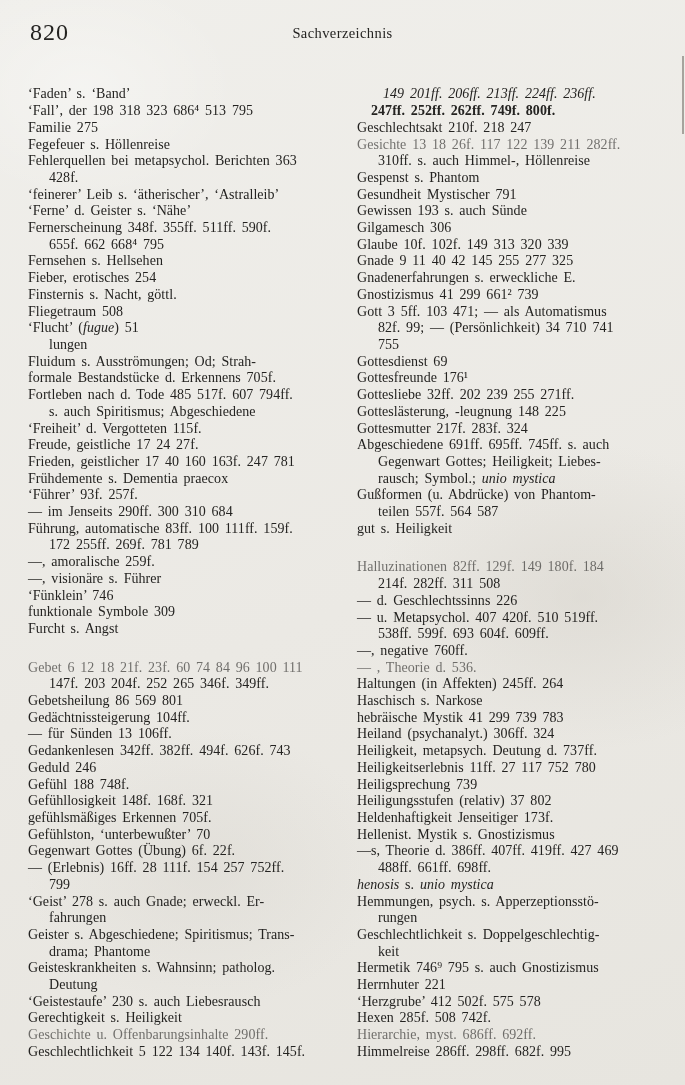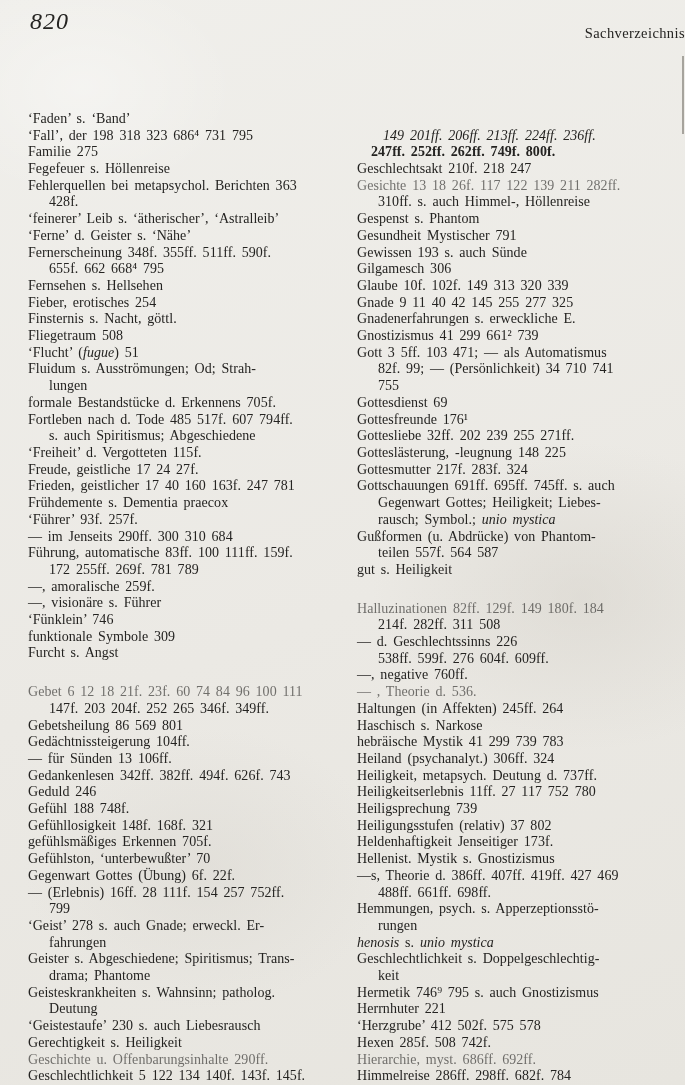--- a/index.html
+++ b/index.html
@@ -11,30 +11,30 @@
   .sheet{
     position:relative;width:685px;height:1085px;overflow:hidden;
     background:
       radial-gradient(220px 160px at 12% 8%, rgba(255,255,255,.35), rgba(255,255,255,0) 70%),
       radial-gradient(300px 220px at 85% 55%, rgba(210,206,198,.45), rgba(210,206,198,0) 70%),
       radial-gradient(260px 200px at 30% 80%, rgba(214,211,204,.4), rgba(214,211,204,0) 70%),
       linear-gradient(160deg,#f0efeb 0%,#ebe9e4 55%,#e7e5df 100%);
     color:#242321;
   }
   .pagenum{
-    position:absolute;left:30px;top:8px;
-    font-size:24px;letter-spacing:1px;font-style:italic;
+    position:absolute;left:30px;top:19px;
+    font-size:24px;letter-spacing:1px;
   }
   .running-title{
     position:absolute;top:25px;left:0;width:100%;
-    text-align:right;font-size:14.5px;letter-spacing:.4px;
+    text-align:center;font-size:14.5px;letter-spacing:.4px;
   }
   .cols{
     position:absolute;top:62px;left:28px;right:6px;bottom:0;
-    display:flex;align-items:flex-end;
+    display:flex;align-items:center;
     font-size:14px;line-height:16.7px;word-spacing:2.2px;letter-spacing:.05px;
   }
   .col{flex:0 0 auto;}
   .col-left{width:317px;}
   .col-right{flex:1 1 auto;padding-left:11px;}
   .column-rule{
     flex:0 0 1px;width:1px;
     background:linear-gradient(#55514c,#3f3c38 30%,#4a4641 70%,#5a564f);
   }
   .entry{margin:0;}
@@ -55,21 +55,21 @@
 
 <div class="sheet">
   <div class="pagenum">820</div>
   <div class="running-title">Sachverzeichnis</div>
   <div class="cols">
     <div class="col col-left" id="col-left">
         <div class="entry">
           <div class="line first-line">‘Faden’ s. ‘Band’</div>
         </div>
         <div class="entry">
-          <div class="line first-line">‘Fall’, der 198 318 323 686⁴ 731 795</div>
+          <div class="line first-line">‘Fall’, der 198 318 323 686⁴ 513 795</div>
         </div>
         <div class="entry">
           <div class="line first-line">Familie 275</div>
         </div>
         <div class="entry">
           <div class="line first-line">Fegefeuer s. Höllenreise</div>
         </div>
         <div class="entry">
           <div class="line first-line">Fehlerquellen bei metapsychol. Berichten 363</div>
           <div class="line cont-line">428f.</div>
@@ -93,22 +93,22 @@
         <div class="entry">
           <div class="line first-line">Finsternis s. Nacht, göttl.</div>
         </div>
         <div class="entry">
           <div class="line first-line">Fliegetraum 508</div>
         </div>
         <div class="entry">
           <div class="line first-line">‘Flucht’ (<em>fugue</em>) 51</div>
         </div>
         <div class="entry">
+          <div class="line cont-line">lungen</div>
           <div class="line first-line">Fluidum s. Ausströmungen; Od; Strah-</div>
-          <div class="line cont-line">lungen</div>
         </div>
         <div class="entry">
           <div class="line first-line">formale Bestandstücke d. Erkennens 705f.</div>
         </div>
         <div class="entry">
           <div class="line first-line">Fortleben nach d. Tode 485 517f. 607 794ff.</div>
           <div class="line cont-line">s. auch Spiritismus; Abgeschiedene</div>
         </div>
         <div class="entry">
           <div class="line first-line">‘Freiheit’ d. Vergotteten 115f.</div>
@@ -261,40 +261,41 @@
         <div class="entry">
           <div class="line first-line">Gottesliebe 32ff. 202 239 255 271ff.</div>
         </div>
         <div class="entry">
           <div class="line first-line">Gotteslästerung, -leugnung 148 225</div>
         </div>
         <div class="entry">
           <div class="line first-line">Gottesmutter 217f. 283f. 324</div>
         </div>
         <div class="entry">
-          <div class="line first-line">Gottschauungen 691ff. 695ff. 745ff. s. auch</div>
+          <div class="line first-line">Abgeschiedene 691ff. 695ff. 745ff. s. auch</div>
           <div class="line cont-line">Gegenwart Gottes; Heiligkeit; Liebes-</div>
           <div class="line cont-line">rausch; Symbol.; <em>unio mystica</em></div>
         </div>
         <div class="entry">
           <div class="line first-line">Gußformen (u. Abdrücke) von Phantom-</div>
           <div class="line cont-line">teilen 557f. 564 587</div>
         </div>
         <div class="entry">
           <div class="line first-line">gut s. Heiligkeit</div>
         </div>
         <div class="entry gap">
           <div class="line first-line smudged">Halluzinationen 82ff. 129f. 149 180f. 184</div>
           <div class="line cont-line">214f. 282ff. 311 508</div>
         </div>
         <div class="entry">
           <div class="line first-line">— d. Geschlechtssinns 226</div>
         </div>
         <div class="entry">
-          <div class="line cont-line">538ff. 599f. 276 604f. 609ff.</div>
+          <div class="line first-line">— u. Metapsychol. 407 420f. 510 519ff.</div>
+          <div class="line cont-line">538ff. 599f. 693 604f. 609ff.</div>
         </div>
         <div class="entry">
           <div class="line first-line">—, negative 760ff.</div>
         </div>
         <div class="entry">
           <div class="line first-line smudged">— , Theorie d. 536.</div>
         </div>
         <div class="entry">
           <div class="line first-line">Haltungen (in Affekten) 245ff. 264</div>
         </div>
@@ -323,44 +324,44 @@
           <div class="line first-line">Heldenhaftigkeit Jenseitiger 173f.</div>
         </div>
         <div class="entry">
           <div class="line first-line">Hellenist. Mystik s. Gnostizismus</div>
         </div>
         <div class="entry">
           <div class="line first-line">—s, Theorie d. 386ff. 407ff. 419ff. 427 469</div>
           <div class="line cont-line">488ff. 661ff. 698ff.</div>
         </div>
         <div class="entry">
+          <div class="line first-line"><em>henosis</em> s. <em>unio mystica</em></div>
+        </div>
+        <div class="entry">
           <div class="line first-line">Hemmungen, psych. s. Apperzeptionsstö-</div>
           <div class="line cont-line">rungen</div>
         </div>
         <div class="entry">
-          <div class="line first-line"><em>henosis</em> s. <em>unio mystica</em></div>
-        </div>
-        <div class="entry">
           <div class="line first-line">Geschlechtlichkeit s. Doppelgeschlechtig-</div>
           <div class="line cont-line">keit</div>
         </div>
         <div class="entry">
           <div class="line first-line">Hermetik 746⁹ 795 s. auch Gnostizismus</div>
         </div>
         <div class="entry">
           <div class="line first-line">Herrnhuter 221</div>
         </div>
         <div class="entry">
           <div class="line first-line">‘Herzgrube’ 412 502f. 575 578</div>
         </div>
         <div class="entry">
           <div class="line first-line">Hexen 285f. 508 742f.</div>
         </div>
         <div class="entry">
           <div class="line first-line smudged">Hierarchie, myst. 686ff. 692ff.</div>
         </div>
         <div class="entry">
-          <div class="line first-line">Himmelreise 286ff. 298ff. 682f. 784</div>
+          <div class="line first-line">Himmelreise 286ff. 298ff. 682f. 995</div>
         </div>
       </div>
   </div>
   <div class="scan-artifact"></div>
 </div>
 
 </body></html>

